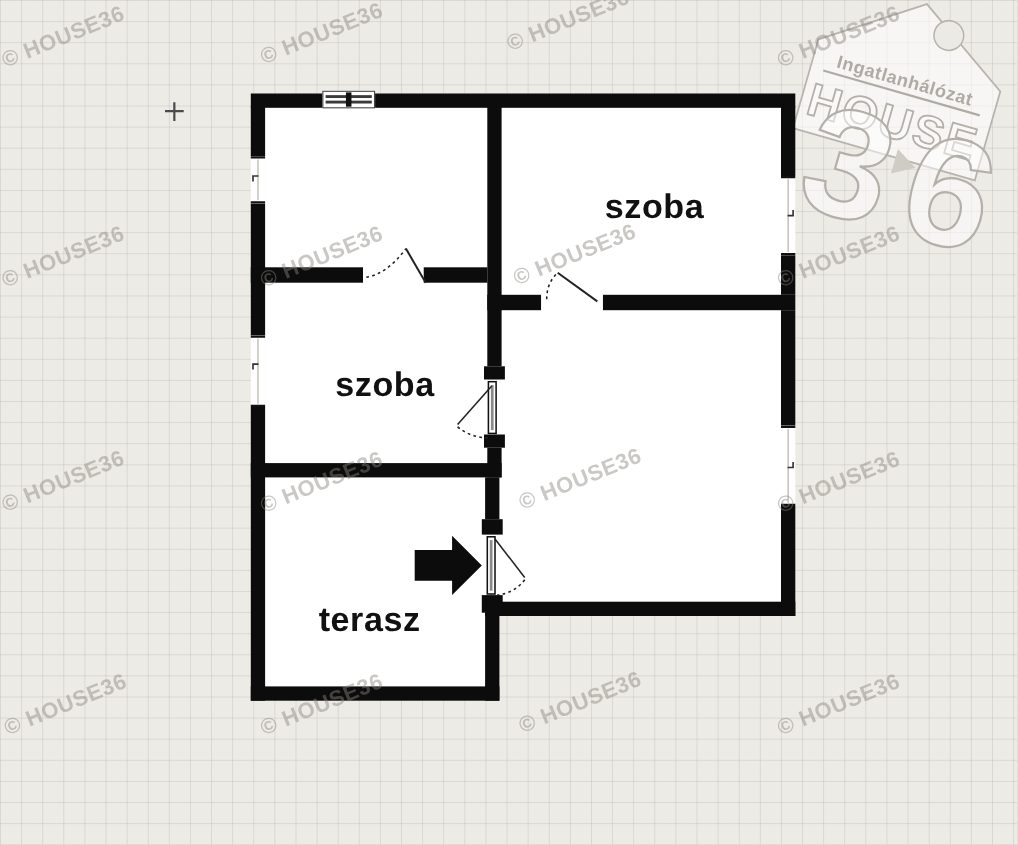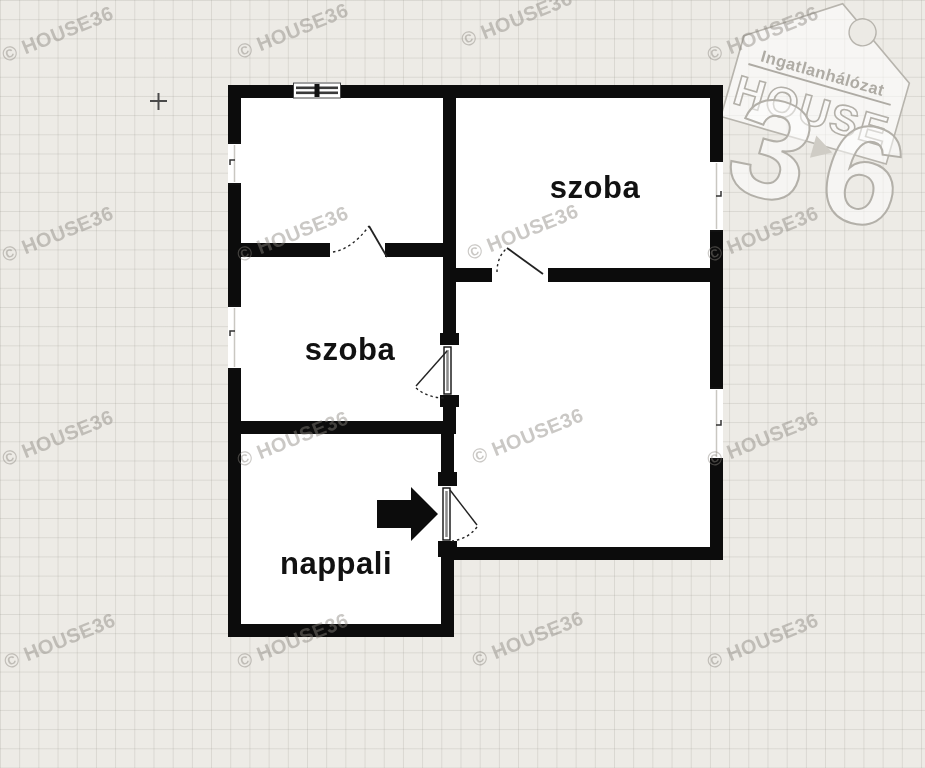--- a/index.html
+++ b/index.html
@@ -140,21 +140,21 @@
       <path d="M477,527 Q468,539 452,541" fill="none" stroke="#222" stroke-width="1.4" stroke-dasharray="2.5 3"></path>
     </g>
 
     <polygon points="377,500 411,500 411,487 438,514 411,541 411,528 377,528" fill="#0c0c0c"></polygon>
 
     <path d="M150,101 H167 M158.5,93 V110" stroke="#4a4a4a" stroke-width="2" fill="none"></path>
   </svg>
 
   <div class="lbl" style="left:595px;top:188px;text-align:right;">szoba</div>
   <div class="lbl" style="left:350px;top:350px;">szoba</div>
-  <div class="lbl" style="left:336px;top:564px;">nappali</div>
+  <div class="lbl" style="left:336px;top:564px;">terasz</div>
 
   <span class="wm" style="left:3px;top:45px;">© HOUSE36</span>
   <span class="wm" style="left:238px;top:42px;">© HOUSE36</span>
   <span class="wm" style="left:462px;top:30px;">© HOUSE36</span>
   <span class="wm" style="left:708px;top:45px;">© HOUSE36</span>
 
   <span class="wm" style="left:3px;top:245px;">© HOUSE36</span>
   <span class="wm" style="left:238px;top:245px;">© HOUSE36</span>
   <span class="wm" style="left:468px;top:243px;">© HOUSE36</span>
   <span class="wm" style="left:708px;top:245px;">© HOUSE36</span>

